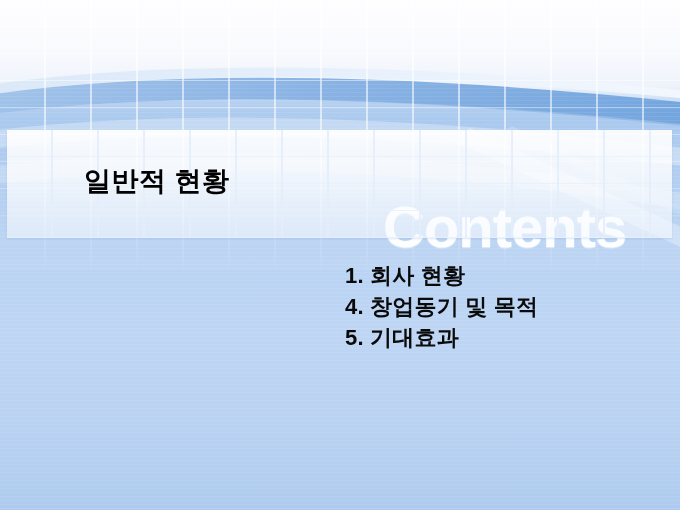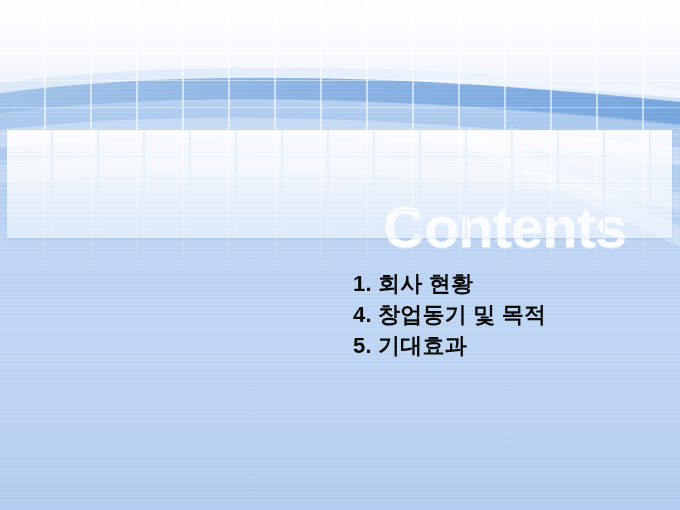--- a/index.html
+++ b/index.html
@@ -134,21 +134,21 @@
     letter-spacing: -1px;
     color: rgba(255,255,255,0.92);
     white-space: nowrap;
     text-shadow: 0 1px 1px rgba(255,255,255,0.55);
   }
 
   .toc {
     position: absolute;
     left: 345px;
     top: 260px;
-    margin: 8px;
+    margin: 0;
     padding: 0;
     list-style: none;
   }
   .toc-item {
     font-size: 22px;
     font-weight: bold;
     color: #0a0a0a;
     line-height: 31px;
     white-space: nowrap;
     letter-spacing: 0.2px;
@@ -202,20 +202,21 @@
   <div class="layer bg-grid"></div>
 
   <div class="layer bg-stripes"></div>
 
   <div class="contents-word">Contents</div>
 
   <div class="title-band">
     <div class="title-band-grid"></div>
   </div>
 
+  <div class="slide-title">일반적 현황</div>
 
   <ul class="toc">
     <li class="toc-item">1. 회사 현황</li>
     <li class="toc-item">4. 창업동기 및 목적</li>
     <li class="toc-item">5. 기대효과</li>
   </ul>
 
 </div>
 
 </body></html>

